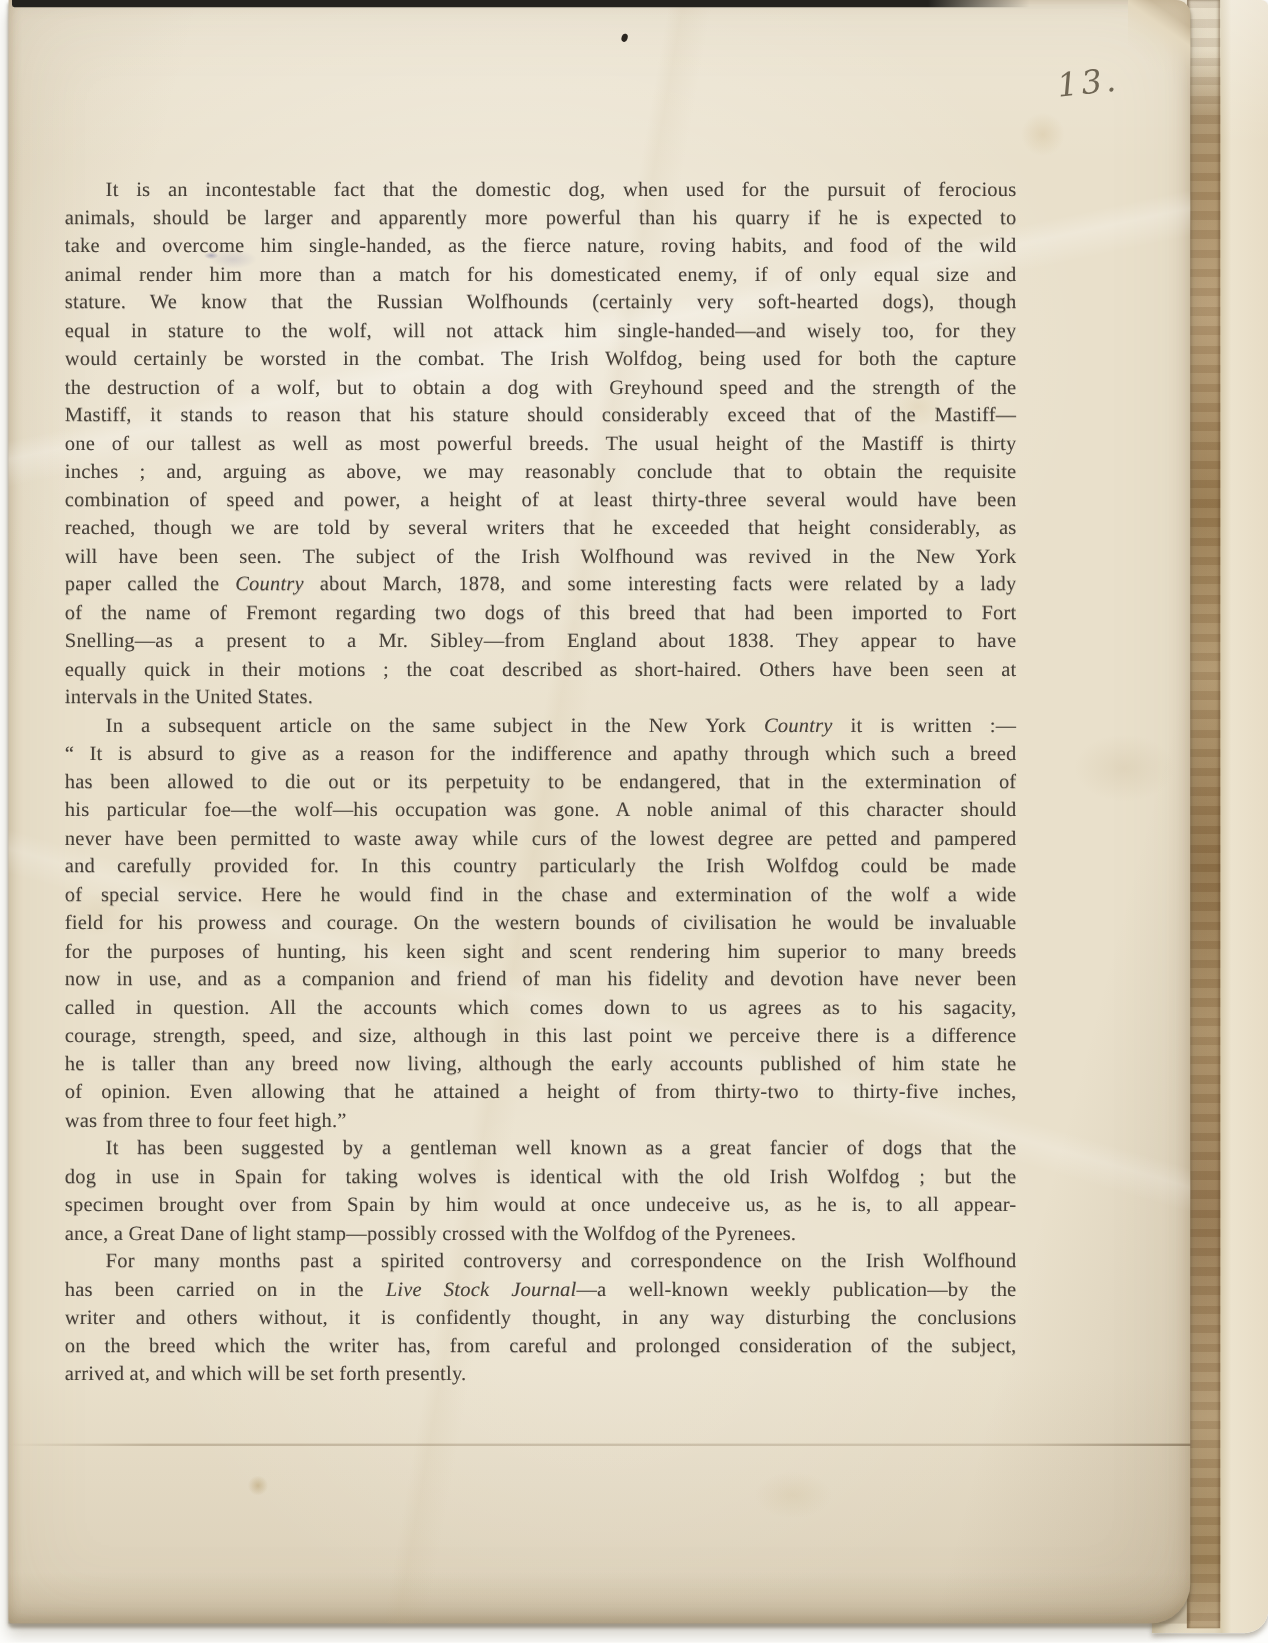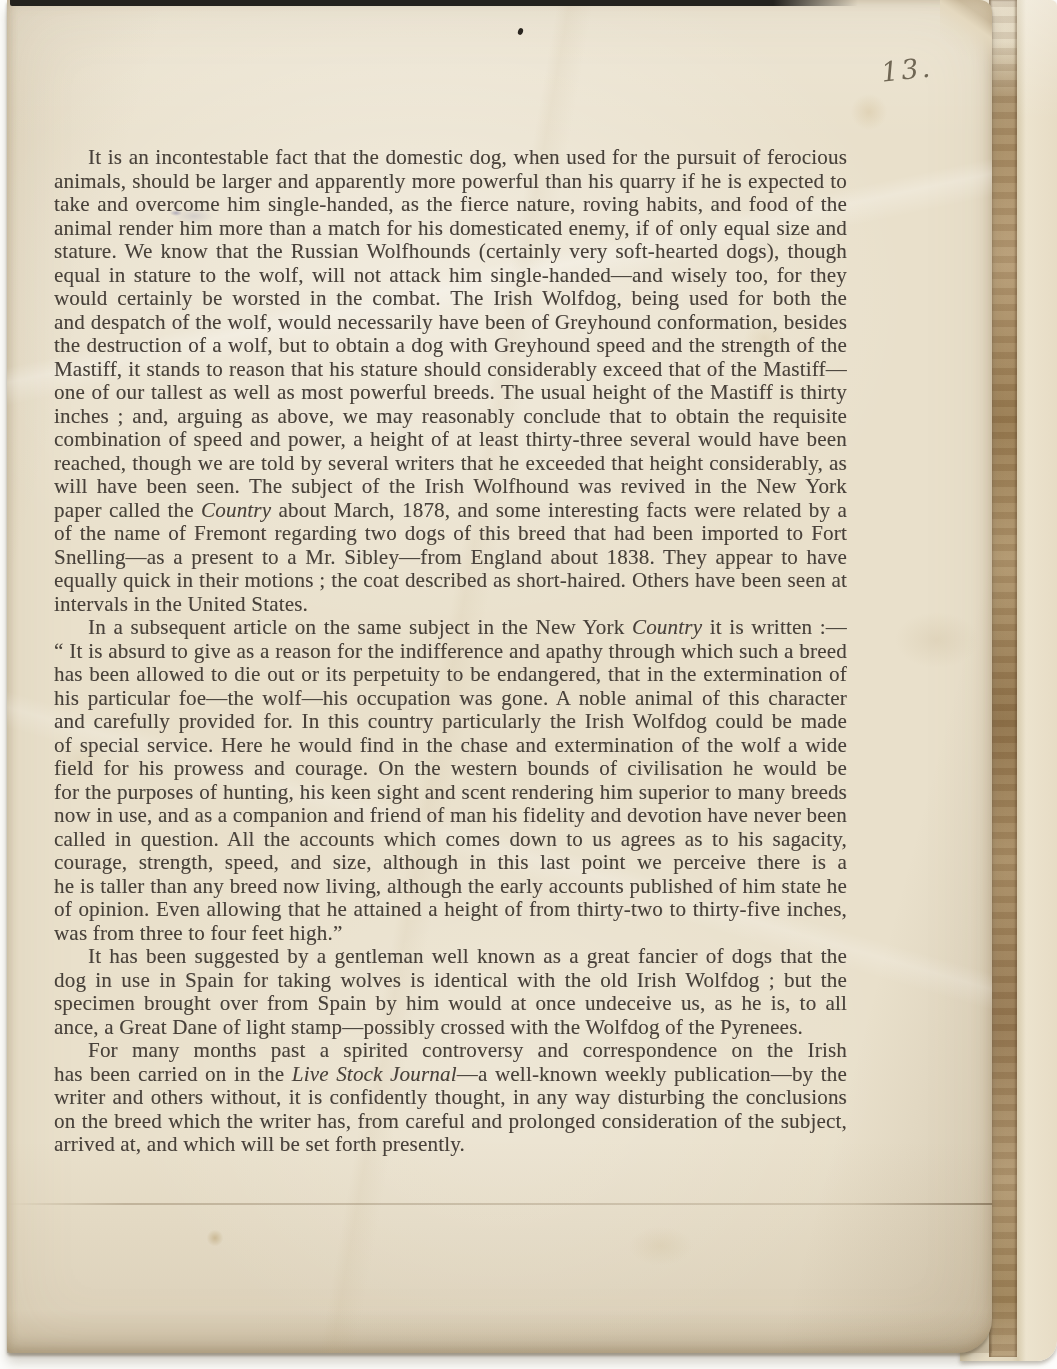--- a/index.html
+++ b/index.html
@@ -89,21 +89,21 @@
   
   .page-number{
     position:absolute;left:874px;top:54px;z-index:3;
     font-family:"DejaVu Serif", serif;font-style:italic;
     font-size:27px;color:#6f6654;letter-spacing:3px;
     transform:rotate(-6deg);
   }
   
   .text-block{
     position:absolute;left:47px;top:146px;width:793px;z-index:3;
-    font-size:21px;color:#48413a;letter-spacing:.2px;
+    font-size:17px;color:#48413a;letter-spacing:.2px;
     text-shadow:.3px .3px 0 rgba(72,65,58,.30);
   }
   .line{
     text-align:justify;height:23.5px;line-height:23.5px;overflow:hidden;
   }
   .line::after{content:"";display:inline-block;width:100%;height:0;}
   .line.last::after{width:0;}
   .line.first{text-indent:34px;}
   .line i{}
 </style>
@@ -120,37 +120,37 @@
     <div class="crease-h"></div>
     <div class="page-number">13.</div>
     <div class="text-block">
         <div class="line first">It is an incontestable fact that the domestic dog, when used for the pursuit of ferocious</div>
         <div class="line">animals, should be larger and apparently more powerful than his quarry if he is expected to</div>
         <div class="line">take and overcome him single-handed, as the fierce nature, roving habits, and food of the wild</div>
         <div class="line">animal render him more than a match for his domesticated enemy, if of only equal size and</div>
         <div class="line">stature. We know that the Russian Wolfhounds (certainly very soft-hearted dogs), though</div>
         <div class="line">equal in stature to the wolf, will not attack him single-handed—and wisely too, for they</div>
         <div class="line">would certainly be worsted in the combat. The Irish Wolfdog, being used for both the capture</div>
-        <div class="line">and despatch of the wolf, would necessarily have been of Greyhound conformation, besides</div>
         <div class="line">the destruction of a wolf, but to obtain a dog with Greyhound speed and the strength of the</div>
         <div class="line">Mastiff, it stands to reason that his stature should considerably exceed that of the Mastiff—</div>
         <div class="line">one of our tallest as well as most powerful breeds. The usual height of the Mastiff is thirty</div>
         <div class="line">inches ; and, arguing as above, we may reasonably conclude that to obtain the requisite</div>
         <div class="line">combination of speed and power, a height of at least thirty-three several would have been</div>
         <div class="line">reached, though we are told by several writers that he exceeded that height considerably, as</div>
         <div class="line">will have been seen. The subject of the Irish Wolfhound was revived in the New York</div>
         <div class="line">paper called the <i>Country</i> about March, 1878, and some interesting facts were related by a lady</div>
         <div class="line">of the name of Fremont regarding two dogs of this breed that had been imported to Fort</div>
         <div class="line">Snelling—as a present to a Mr. Sibley—from England about 1838. They appear to have</div>
         <div class="line">equally quick in their motions ; the coat described as short-haired. Others have been seen at</div>
         <div class="line last">intervals in the United States.</div>
         <div class="line first">In a subsequent article on the same subject in the New York <i>Country</i> it is written :—</div>
         <div class="line">“ It is absurd to give as a reason for the indifference and apathy through which such a breed</div>
         <div class="line">has been allowed to die out or its perpetuity to be endangered, that in the extermination of</div>
         <div class="line">his particular foe—the wolf—his occupation was gone. A noble animal of this character should</div>
+        <div class="line">never have been permitted to waste away while curs of the lowest degree are petted and pampered</div>
         <div class="line">and carefully provided for. In this country particularly the Irish Wolfdog could be made</div>
         <div class="line">of special service. Here he would find in the chase and extermination of the wolf a wide</div>
         <div class="line">field for his prowess and courage. On the western bounds of civilisation he would be invaluable</div>
         <div class="line">for the purposes of hunting, his keen sight and scent rendering him superior to many breeds</div>
         <div class="line">now in use, and as a companion and friend of man his fidelity and devotion have never been</div>
         <div class="line">called in question. All the accounts which comes down to us agrees as to his sagacity,</div>
         <div class="line">courage, strength, speed, and size, although in this last point we perceive there is a difference</div>
         <div class="line">he is taller than any breed now living, although the early accounts published of him state he</div>
         <div class="line">of opinion. Even allowing that he attained a height of from thirty-two to thirty-five inches,</div>
         <div class="line last">was from three to four feet high.”</div>

